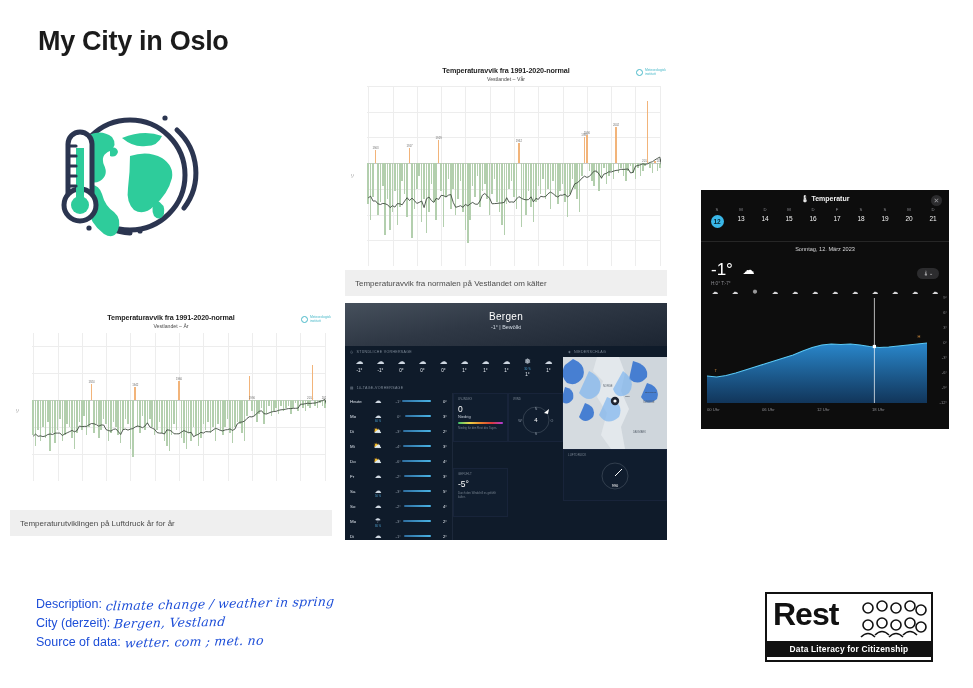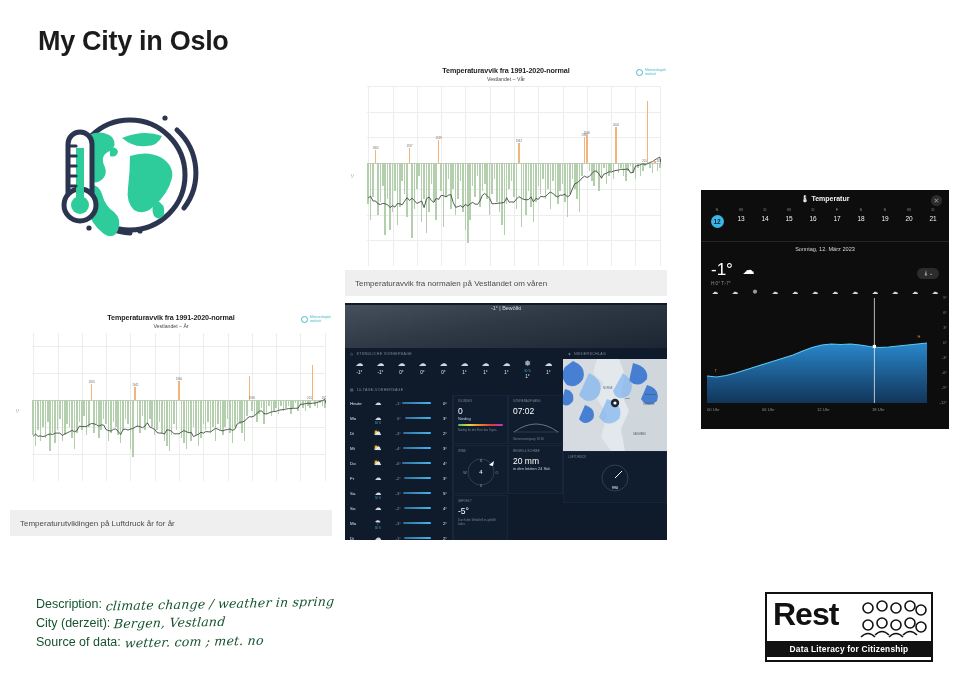--- a/index.html
+++ b/index.html
@@ -133,21 +133,21 @@
     position:absolute; right:10px; top:16px; width:22px; height:11px; border-radius:6px;
     background:#2c2c2e; font-size:5px; color:#d8d8da; text-align:center; line-height:11px;
   }
   .ios-iconstrip { display:flex; padding:0 4px; }
   .ios-is { flex:1; text-align:center; font-size:6.5px; color:#d5d5d7; }
   .ios-graph { position:relative; height:105px; margin:2px 22px 0 6px; }
   .ios-ytick { position:absolute; right:-20px; font-size:4px; color:#8e8e93; }
   .ios-xtick { position:absolute; bottom:-9px; font-size:4.2px; color:#8e8e93; }
 
   
-  .hw { position:absolute; left:36px; top:596px; font-size:12.5px; color:#14532d; }
+  .hw { position:absolute; left:36px; top:596px; font-size:12.5px; color:#1d4ed8; }
   .hw-row { display:flex; align-items:baseline; margin-bottom:4px; }
   .hw-lbl { white-space:nowrap; }
   .hw-val {
     font-family:"DejaVu Serif", serif; font-style:italic; font-size:12.5px;
     margin-left:4px; transform:skewX(-6deg) rotate(-1.2deg); display:inline-block;
     letter-spacing:.2px;
   }
 
   
   .dali {
@@ -358,21 +358,21 @@
       <div class="bar pos" style="left: 287.148px; top: 74.5714px; width: 1.55504px; height: 2.57143px;"></div>
       <div class="bar neg" style="left: 289.578px; top: 77.1429px; width: 1.55504px; height: 7.71429px;"></div>
       <div class="bar neg" style="left: 292.008px; top: 77.1429px; width: 1.55504px; height: 5.14286px;"></div>
       <div class="barlabel" style="left: 285.57px; top: 73.1429px; width: 14.4298px;">2020</div>
       <svg width="294" height="180" style="position: absolute; left: 0px; top: 0px;">
         <path d="M1.2 111.9 L3.6 110.2 L6.1 115.1 L8.5 114.9 L10.9 117.8 L13.4 118.5 L15.8 117.4 L18.2 117.8 L20.7 118.8 L23.1 121.6 L25.5 119.7 L27.9 121.1 L30.4 117.6 L32.8 117.8 L35.2 118.8 L37.7 115.0 L40.1 111.7 L42.5 114.5 L45.0 112.2 L47.4 114.5 L49.8 117.4 L52.2 116.4 L54.7 115.0 L57.1 121.6 L59.5 112.7 L62.0 111.0 L64.4 114.5 L66.8 116.4 L69.2 112.4 L71.7 113.4 L74.1 109.4 L76.5 109.6 L79.0 111.0 L81.4 109.2 L83.8 108.5 L86.3 116.6 L88.7 121.3 L91.1 120.6 L93.5 119.7 L96.0 121.3 L98.4 118.3 L100.8 119.9 L103.3 117.8 L105.7 116.4 L108.1 118.1 L110.6 118.3 L113.0 115.0 L115.4 109.2 L117.8 107.5 L120.3 109.9 L122.7 112.4 L125.1 117.8 L127.6 117.6 L130.0 117.4 L132.4 117.1 L134.9 116.9 L137.3 116.4 L139.7 111.7 L142.1 116.2 L144.6 115.9 L147.0 116.2 L149.4 113.1 L151.9 110.6 L154.3 112.2 L156.7 113.4 L159.1 113.8 L161.6 113.6 L164.0 110.8 L166.4 115.9 L168.9 112.4 L171.3 113.4 L173.7 110.3 L176.2 110.8 L178.6 110.6 L181.0 107.8 L183.4 106.1 L185.9 107.5 L188.3 109.6 L190.7 111.0 L193.2 109.2 L195.6 109.2 L198.0 108.2 L200.5 111.0 L202.9 109.2 L205.3 103.1 L207.7 97.9 L210.2 96.8 L212.6 94.9 L215.0 92.1 L217.5 90.2 L219.9 91.4 L222.3 90.5 L224.8 87.7 L227.2 85.1 L229.6 85.1 L232.0 88.1 L234.5 92.1 L236.9 88.1 L239.3 87.4 L241.8 85.8 L244.2 86.0 L246.6 85.1 L249.0 84.4 L251.5 84.2 L253.9 83.2 L256.3 83.5 L258.8 83.2 L261.2 83.0 L263.6 87.0 L266.1 86.3 L268.5 80.2 L270.9 79.5 L273.3 78.8 L275.8 77.8 L278.2 78.3 L280.6 77.8 L283.1 76.4 L285.5 75.7 L287.9 73.9 L290.4 72.4 L292.8 71.1 L295.2 82.3" fill="none" stroke="#3d4a3d" stroke-width="0.9"></path>
       </svg>
     </div>
   <div class="axis-label-y" style="left:6px; top:112px;">°C</div>
 </div>
-<div class="chart-caption" style="left:345px; top:270px; width:322px; height:26px;">Temperaturavvik fra normalen på Vestlandet om våren</div>
+<div class="chart-caption" style="left:345px; top:270px; width:322px; height:26px;">Temperaturavvik fra normalen på Vestlandet om kälter</div>
 
 <div class="chart-card" id="card1" style="left:10px; top:313px; width:322px; height:196px;">
   <div class="chart-title">Temperaturavvik fra 1991-2020-normal</div>
   <div class="chart-sub">Vestlandet – År</div>
   <div class="chart-legend" style="right:1px; top:2px;">
     <div class="legend-mark"></div>
     <div>
       <div class="legend-txt">Meteorologisk</div>
       <div class="legend-txt">institutt</div>
     </div>
@@ -527,20 +527,21 @@
       <svg width="294" height="148" style="position: absolute; left: 0px; top: 0px;">
         <path d="M1.2 103.2 L3.6 101.1 L6.1 103.3 L8.5 102.9 L10.9 103.6 L13.4 103.0 L15.8 101.5 L18.2 101.0 L20.7 101.5 L23.1 100.1 L25.5 100.1 L27.9 100.1 L30.4 102.5 L32.8 100.8 L35.2 99.8 L37.7 98.6 L40.1 97.4 L42.5 98.8 L45.0 97.6 L47.4 93.0 L49.8 93.7 L52.2 93.4 L54.7 93.4 L57.1 91.7 L59.5 90.5 L62.0 90.8 L64.4 91.7 L66.8 93.2 L69.2 92.0 L71.7 92.0 L74.1 96.6 L76.5 97.6 L79.0 98.1 L81.4 96.4 L83.8 95.9 L86.3 98.6 L88.7 101.5 L91.1 96.6 L93.5 96.1 L96.0 97.1 L98.4 96.1 L100.8 95.6 L103.3 93.9 L105.7 93.0 L108.1 93.7 L110.6 94.7 L113.0 93.0 L115.4 89.8 L117.8 93.9 L120.3 95.2 L122.7 96.4 L125.1 99.6 L127.6 100.1 L130.0 100.1 L132.4 101.0 L134.9 96.9 L137.3 97.1 L139.7 98.3 L142.1 100.8 L144.6 100.8 L147.0 100.8 L149.4 99.1 L151.9 97.6 L154.3 98.6 L156.7 99.8 L159.1 99.3 L161.6 103.7 L164.0 102.3 L166.4 101.3 L168.9 99.3 L171.3 100.1 L173.7 98.6 L176.2 98.8 L178.6 98.8 L181.0 97.1 L183.4 95.4 L185.9 96.1 L188.3 97.4 L190.7 97.9 L193.2 96.9 L195.6 96.6 L198.0 95.9 L200.5 97.4 L202.9 96.1 L205.3 90.8 L207.7 89.3 L210.2 89.0 L212.6 88.1 L215.0 85.4 L217.5 83.7 L219.9 83.9 L222.3 82.9 L224.8 80.5 L227.2 78.3 L229.6 77.8 L232.0 80.7 L234.5 81.0 L236.9 80.0 L239.3 79.0 L241.8 78.5 L244.2 78.3 L246.6 77.3 L249.0 76.8 L251.5 76.6 L253.9 76.1 L256.3 75.6 L258.8 75.6 L261.2 75.3 L263.6 75.3 L266.1 75.1 L268.5 71.2 L270.9 71.2 L273.3 70.7 L275.8 70.2 L278.2 70.5 L280.6 70.2 L283.1 70.0 L285.5 69.4 L287.9 68.3 L290.4 67.7 L292.8 66.4 L295.2 73.2" fill="none" stroke="#3d4a3d" stroke-width="0.9"></path>
       </svg>
     </div>
   <div class="axis-label-y" style="left:6px; top:100px;">°C</div>
 </div>
 <div class="chart-caption" style="left:10px; top:510px; width:322px; height:26px;">Temperaturutviklingen på Luftdruck år for år</div>
 
 <div class="bergen">
   <div class="bergen-hero">
+    <div class="bergen-city">Bergen</div>
     <div class="bergen-cond">-1° | Bewölkt</div>
   </div>
 
   <div style="display:flex;">
     <div style="width:218px;">
       <div class="sec-head">
         <span>◷</span>
         <span>Stündliche Vorhersage</span>
       </div>
       <div class="hourly-row" id="hourlyRow">
@@ -664,46 +665,32 @@
               <div class="day-hi">2°</div>
             </div>
           </div>
         <div class="detail-col">
           <div class="dcard">
             <div class="dc-head">UV-Index</div>
             <div class="dc-big">0</div>
             <div class="dc-sub">Niedrig</div>
             <div class="uvbar"></div>
             <div class="dc-note">Niedrig für den Rest des Tages.</div>
-          </div>
-          <div class="dcard">
-            <div class="dc-head">Sonnenaufgang</div>
-            <div class="dc-big">07:02</div>
-            <svg width="46" height="16" style="margin-top:2px;">
-              <path d="M1 14 Q23 -2 45 14" fill="none" stroke="#8d98a6" stroke-width=".7"></path>
-              <line x1="0" y1="14" x2="46" y2="14" stroke="#4d5865" stroke-width=".5"></line>
-            </svg>
-            <div class="dc-note">Sonnenuntergang: 18:56</div>
           </div>
           <div class="dcard">
             <div class="dc-head">Wind</div>
             <svg width="46" height="34" style="margin-top:2px;">
               <circle cx="23" cy="17" r="13" fill="none" stroke="#3a4656" stroke-width=".8"></circle>
               <text x="23" y="7" font-size="3.6" fill="#8d98a6" text-anchor="middle">N</text>
               <text x="23" y="32" font-size="3.6" fill="#8d98a6" text-anchor="middle">S</text>
               <text x="7" y="19" font-size="3.6" fill="#8d98a6" text-anchor="middle">W</text>
               <text x="39" y="19" font-size="3.6" fill="#8d98a6" text-anchor="middle">O</text>
               <text x="23" y="19" font-size="6" fill="#fff" text-anchor="middle">4</text>
               <path d="M31 10 l5 -4 l-1 5 z" fill="#fff"></path>
             </svg>
-          </div>
-          <div class="dcard">
-            <div class="dc-head">Regen &amp; Schnee</div>
-            <div class="dc-big">20 mm</div>
-            <div class="dc-sub">in den letzten 24 Std.</div>
           </div>
           <div class="dcard">
             <div class="dc-head">Gefühlt</div>
             <div class="dc-big">-5°</div>
             <div class="dc-note">Durch den Windchill es gefühlt kälter.</div>
           </div>
         </div>
       </div>
     </div>
 

